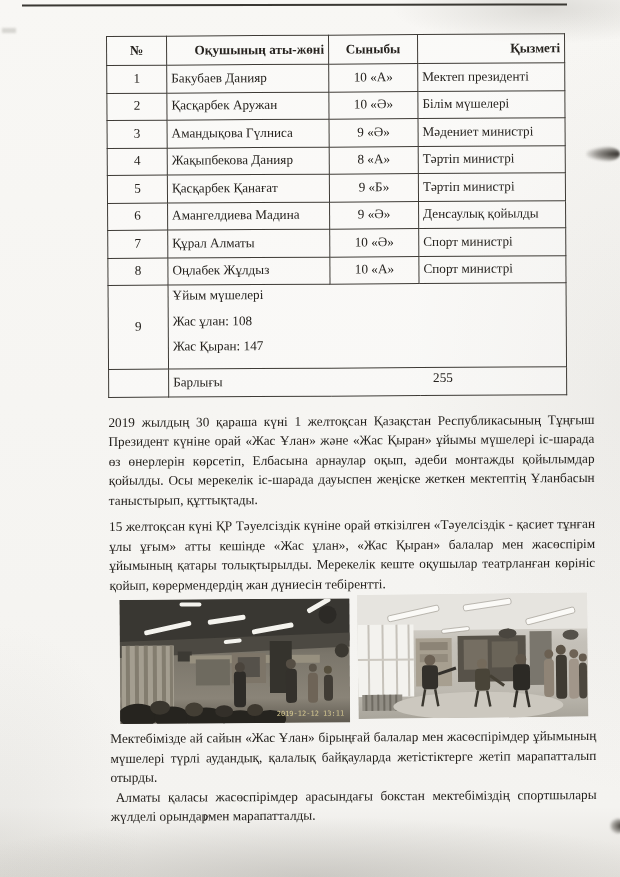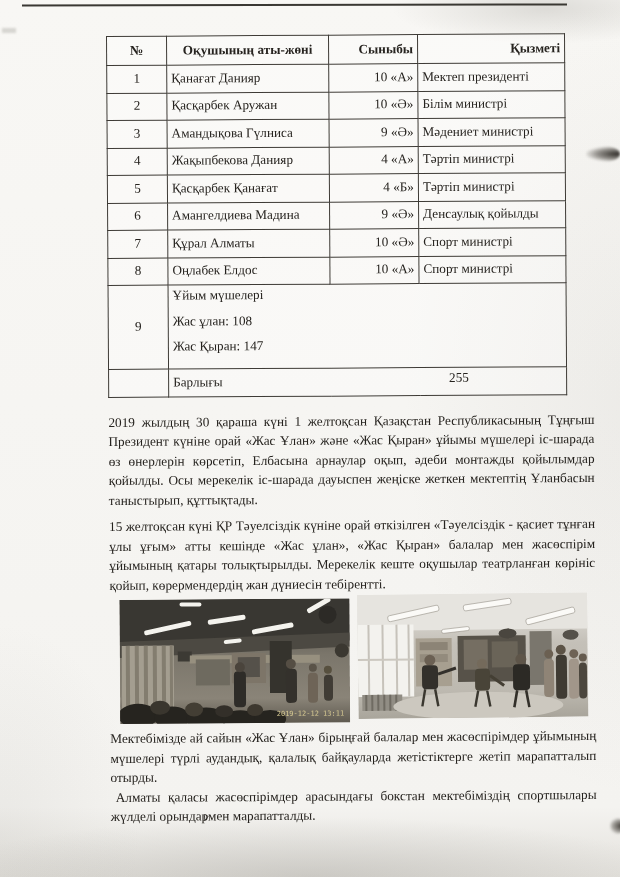--- a/index.html
+++ b/index.html
@@ -26,30 +26,30 @@
 
   table.students{border-collapse:collapse;table-layout:fixed;width:458px;background:rgba(255,255,255,.35);}
   table.students col.c0{width:60px;} table.students col.c1{width:162px;}
   table.students col.c2{width:89px;} table.students col.c3{width:147px;}
   table.students th, table.students td{
     border:1.6px solid #3e3b36; font-size:13.2px; line-height:1.1;
     padding:3px 4px; vertical-align:middle; font-weight:normal;
   }
   table.students thead th{font-weight:bold;height:22px;}
   th.c-no, td.c-no{text-align:center;}
-  th.c-class, td.c-class{text-align:right;border-radius:8px;}
+  th.c-class, td.c-class{text-align:center;border-radius:8px;}
   th.c-role{text-align:right;}
   td.c-name, td.c-role{text-align:left;padding-left:8px;}
-  th.c-name{text-align:center;padding-left:8px;}
+  th.c-name{text-align:right;padding-left:8px;}
   tbody tr.table-row td{height:20.5px;}
   td.members-cell{padding:6px 8px 2px 8px;}
   td.members-cell div{margin-bottom:11px;font-size:13.2px;}
   tr.totals-row td{height:21px;}
   td.totals-cell{position:relative;font-weight:bold;padding-left:8px;}
-  .total-value{position:absolute;left:280px;top:3px;font-weight:normal;}
+  .total-value{position:absolute;left:264px;top:3px;font-weight:normal;}
 
   .para{margin:0;width:486px;font-size:13.3px;line-height:19.5px;text-align:justify;}
   #p1{margin-top:15px;}
   #p2{margin-top:7px;}
   #p3{margin-top:5px;}
   #p4{margin-top:0;text-indent:5px;}
 
   .photos{display:flex;gap:8px;margin-top:5px;margin-left:10px;}
   .photo{width:230px;height:124px;display:block;}
   .photo-right-wrap{transform:translateY(-4px) rotate(-0.3deg);}
@@ -78,63 +78,63 @@
         <tr>
           <th class="c-no">№</th>
           <th class="c-name">Оқушының аты-жөні</th>
           <th class="c-class">Сыныбы</th>
           <th class="c-role">Қызметі</th>
         </tr>
       </thead>
       <tbody>
           <tr class="table-row">
             <td class="c-no">1</td>
-            <td class="c-name">Қанағат Данияр</td>
+            <td class="c-name">Бакубаев Данияр</td>
             <td class="c-class">10 «А»</td>
             <td class="c-role">Мектеп президенті</td>
           </tr>
           <tr class="table-row">
             <td class="c-no">2</td>
             <td class="c-name">Қасқарбек Аружан</td>
             <td class="c-class">10 «Ә»</td>
-            <td class="c-role">Білім министрі</td>
+            <td class="c-role">Білім мүшелері</td>
           </tr>
           <tr class="table-row">
             <td class="c-no">3</td>
             <td class="c-name">Амандықова Гүлниса</td>
             <td class="c-class">9 «Ә»</td>
             <td class="c-role">Мәдениет министрі</td>
           </tr>
           <tr class="table-row">
             <td class="c-no">4</td>
             <td class="c-name">Жақыпбекова Данияр</td>
-            <td class="c-class">4 «А»</td>
+            <td class="c-class">8 «А»</td>
             <td class="c-role">Тәртіп министрі</td>
           </tr>
           <tr class="table-row">
             <td class="c-no">5</td>
             <td class="c-name">Қасқарбек Қанағат</td>
-            <td class="c-class">4 «Б»</td>
+            <td class="c-class">9 «Б»</td>
             <td class="c-role">Тәртіп министрі</td>
           </tr>
           <tr class="table-row">
             <td class="c-no">6</td>
             <td class="c-name">Амангелдиева Мадина</td>
             <td class="c-class">9 «Ә»</td>
             <td class="c-role">Денсаулық қойылды</td>
           </tr>
           <tr class="table-row">
             <td class="c-no">7</td>
             <td class="c-name">Құрал Алматы</td>
             <td class="c-class">10 «Ә»</td>
             <td class="c-role">Спорт министрі</td>
           </tr>
           <tr class="table-row">
             <td class="c-no">8</td>
-            <td class="c-name">Оңлабек Елдос</td>
+            <td class="c-name">Оңлабек Жұлдыз</td>
             <td class="c-class">10 «А»</td>
             <td class="c-role">Спорт министрі</td>
           </tr>
           <tr>
             <td class="c-no">9</td>
             <td class="members-cell" colspan="3">
               <div>Ұйым мүшелері</div>
               <div>Жас ұлан: 108</div>
               <div>Жас Қыран: 147</div>
             </td>

